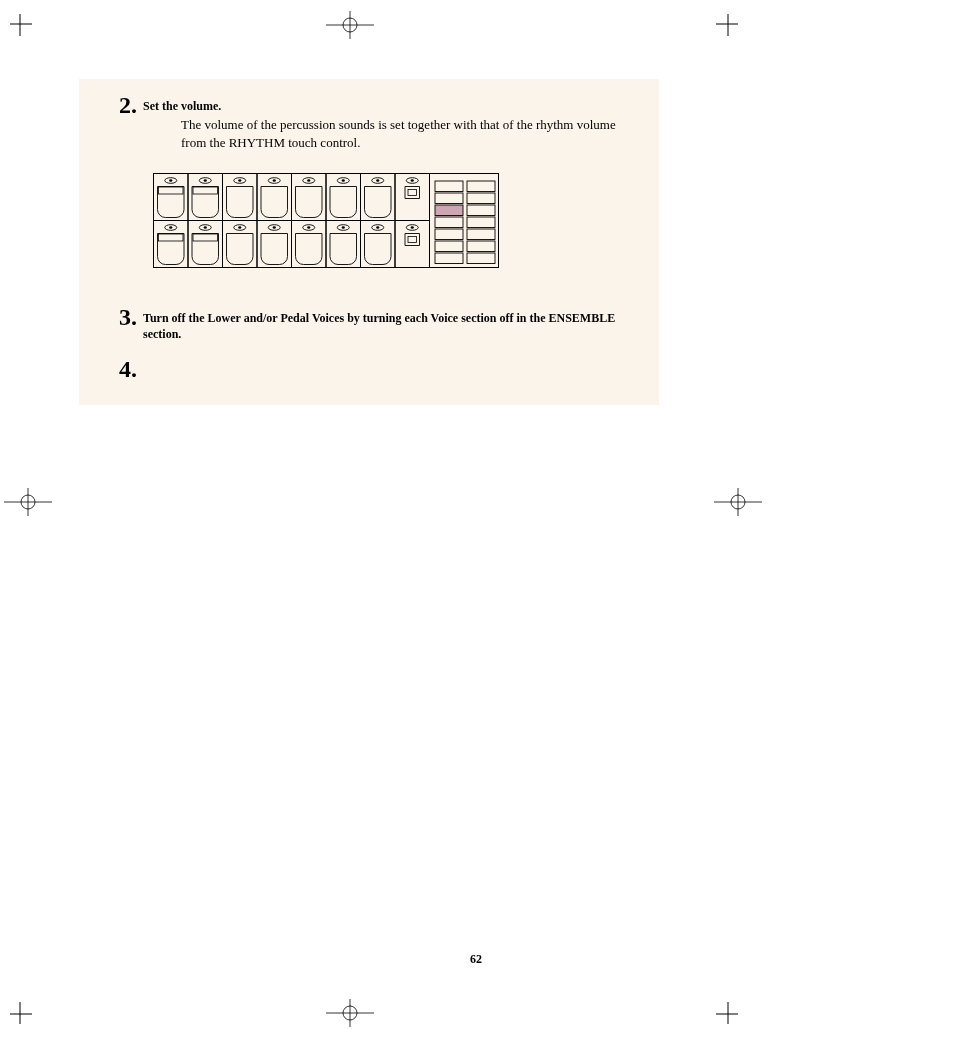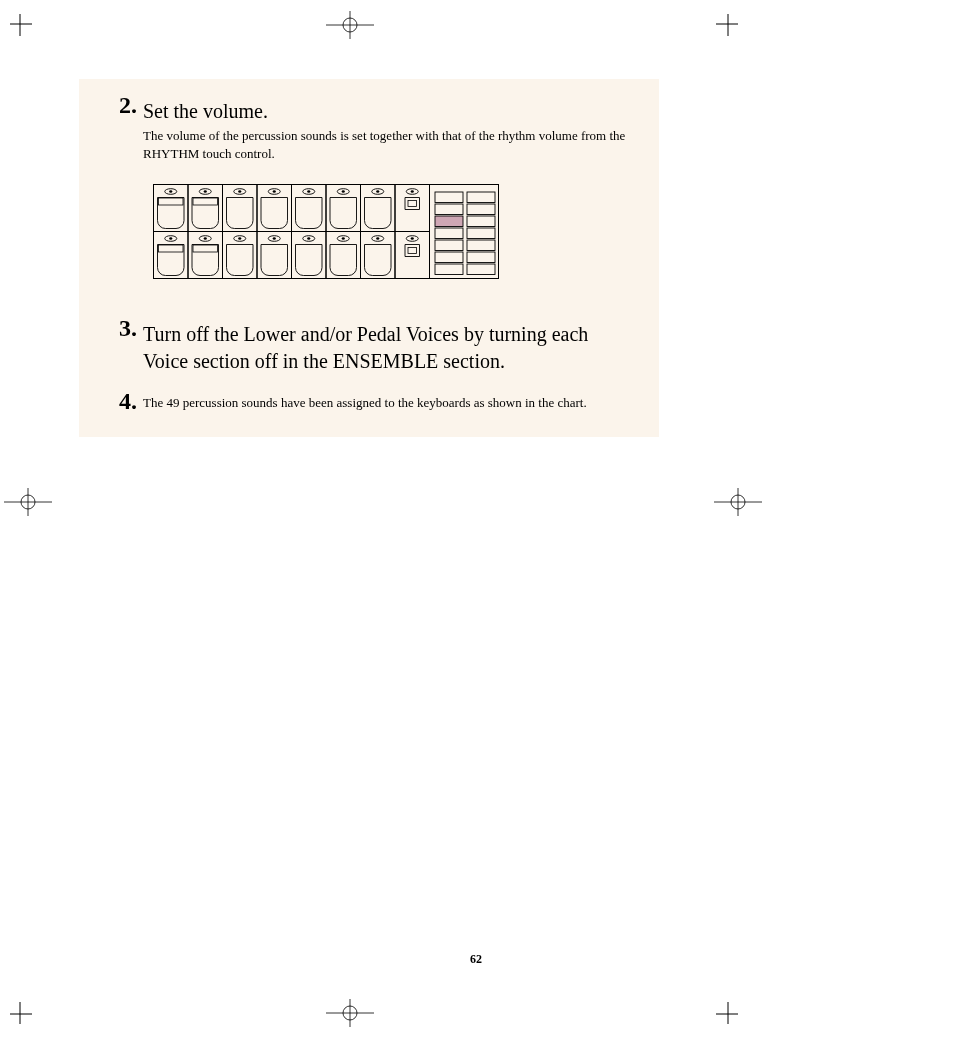--- a/index.html
+++ b/index.html
@@ -45,29 +45,30 @@
     text-align: right;
     padding-right: 6px;
     flex-shrink: 0;
   }
   .step-body {
     flex: 1;
     padding-top: 5px;
   }
   .step-head {
     font-family: Georgia, serif;
-    font-weight: normal;
-    font-size: 20px;
+    font-weight: bold;
+    font-size: 12px;
     line-height: 1.35;
     margin-bottom: 2px;
   }
   .step-desc {
     font-family: Georgia, serif;
     font-size: 13px;
     line-height: 1.35;
+    margin-left: 38px;
   }
   .diagram-wrap {
     margin: 22px 0 32px 44px;
   }
   .page-num {
     position: absolute;
     left: 0;
     width: 952px;
     top: 952px;
     text-align: center;
@@ -235,19 +236,18 @@
   <div class="step" style="margin-bottom:12px;">
     <div class="step-num">3.</div>
     <div class="step-body">
       <div class="step-head">Turn off the Lower and/or Pedal Voices by turning each Voice section off in the ENSEMBLE section.</div>
     </div>
   </div>
 
   <div class="step">
     <div class="step-num">4.</div>
     <div class="step-body">
-      <div class="step-desc">The 49 percussion sounds have been assigned to the keyboards as shown in the chart.</div>
     </div>
   </div>
 
 </div>
 
 <div class="page-num">62</div>
 
 </body></html>

